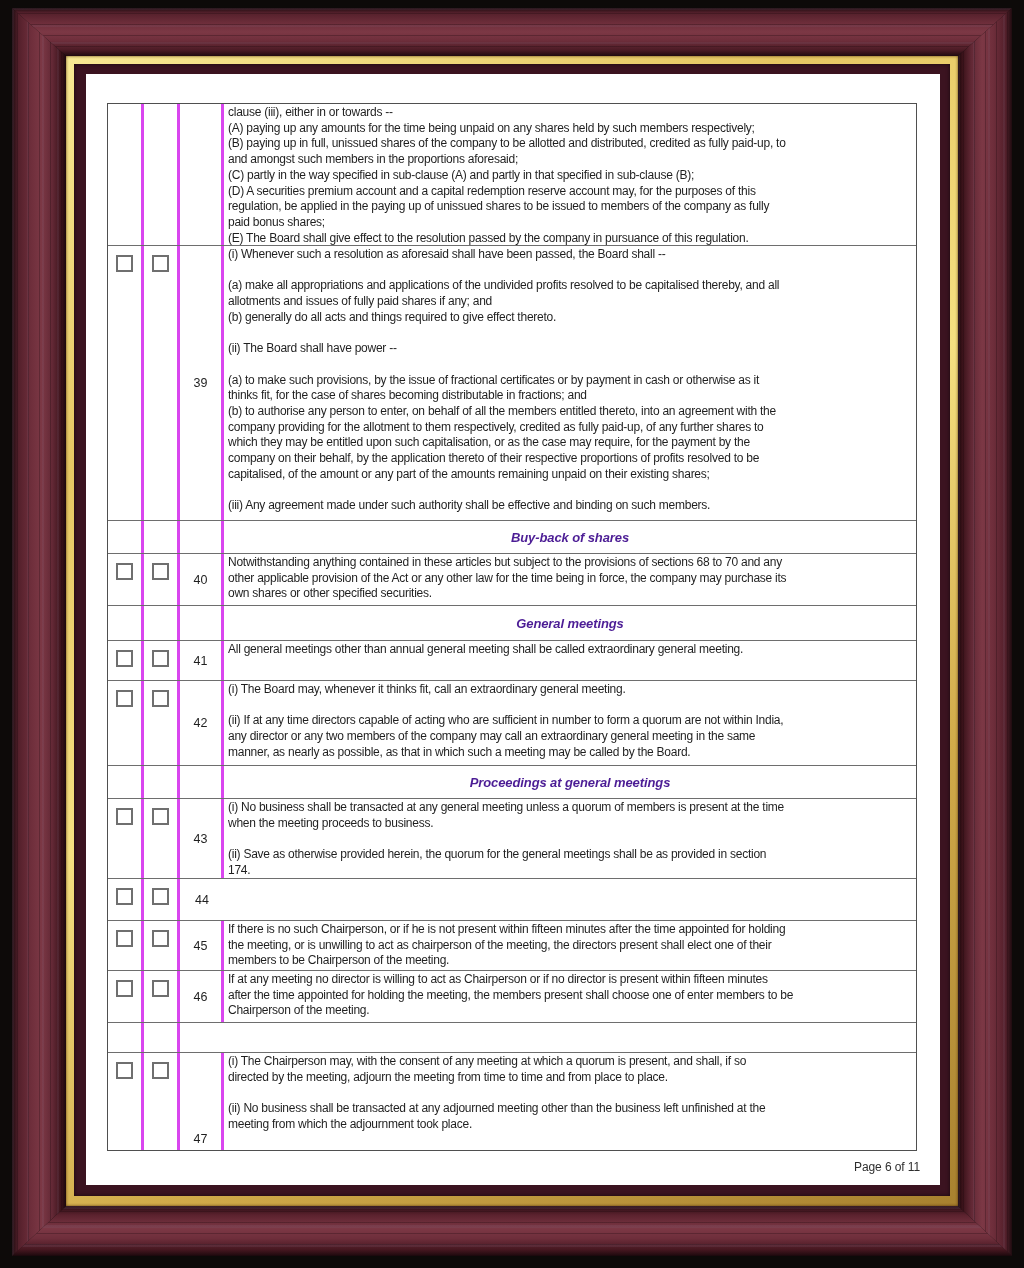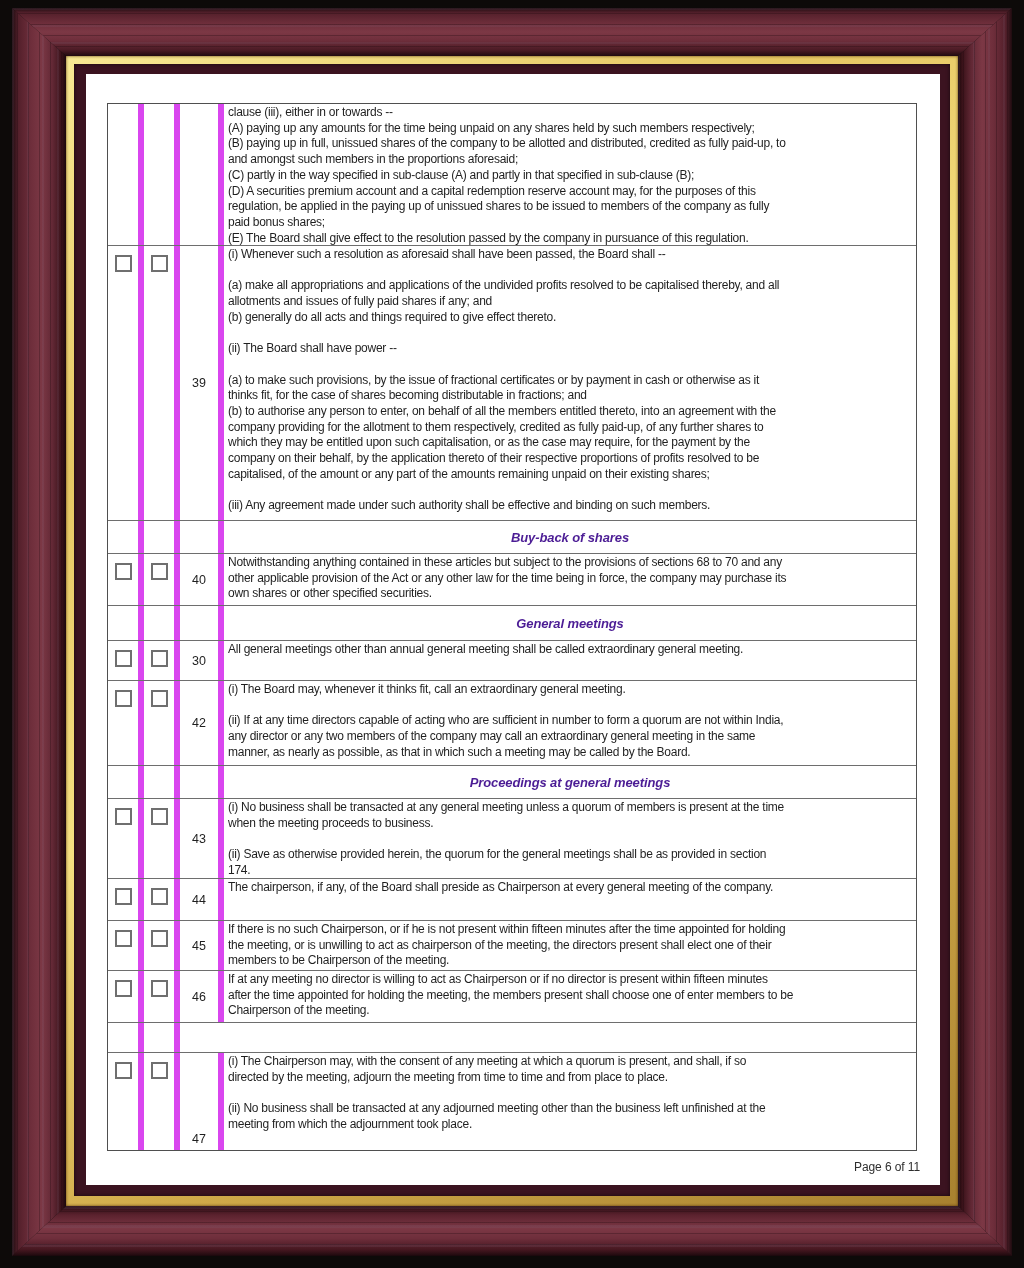--- a/index.html
+++ b/index.html
@@ -63,21 +63,21 @@
     border:1px solid #4f4f4f;
     background:#fff;
   }
   .trow{
     display:grid;
     grid-template-columns:36px 36px 44px 1fr;
     border-bottom:1px solid #6e6e6e;
     overflow:hidden;
   }
   .trow:last-child{border-bottom:none;}
-  .cell{border-right:6px solid #d946ef;overflow:hidden;}
+  .cell{border-right:3px solid #d946ef;overflow:hidden;}
   .cell:last-child{border-right:none;}
   .cb-cell{display:flex;justify-content:center;align-items:flex-start;padding-top:9px;}
   .checkbox{
     width:17px;height:17px;box-sizing:border-box;
     border:2px solid #6f6f6f;background:#fff;display:block;
   }
   .num-cell{
     display:flex;align-items:center;justify-content:center;
     font-size:12.5px;color:#1f1f1f;
   }
@@ -186,21 +186,21 @@
       <div class="cell heading-cell">General meetings</div>
     </div>
 
     <div class="trow h39">
       <div class="cell cb-cell">
           <span class="checkbox"></span>
         </div>
       <div class="cell cb-cell">
           <span class="checkbox"></span>
         </div>
-      <div class="cell num-cell">30</div>
+      <div class="cell num-cell">41</div>
       <div class="cell txt-cell">All general meetings other than annual general meeting shall be called extraordinary general meeting.</div>
     </div>
 
     <div class="trow h84">
       <div class="cell cb-cell">
           <span class="checkbox"></span>
         </div>
       <div class="cell cb-cell">
           <span class="checkbox"></span>
         </div>
@@ -235,21 +235,20 @@
     </div>
 
     <div class="trow h41">
       <div class="cell cb-cell">
           <span class="checkbox"></span>
         </div>
       <div class="cell cb-cell">
           <span class="checkbox"></span>
         </div>
       <div class="cell num-cell">44</div>
-      <div class="cell txt-cell">The chairperson, if any, of the Board shall preside as Chairperson at every general meeting of the company.</div>
     </div>
 
     <div class="trow h49">
       <div class="cell cb-cell">
           <span class="checkbox"></span>
         </div>
       <div class="cell cb-cell">
           <span class="checkbox"></span>
         </div>
       <div class="cell num-cell">45</div>

